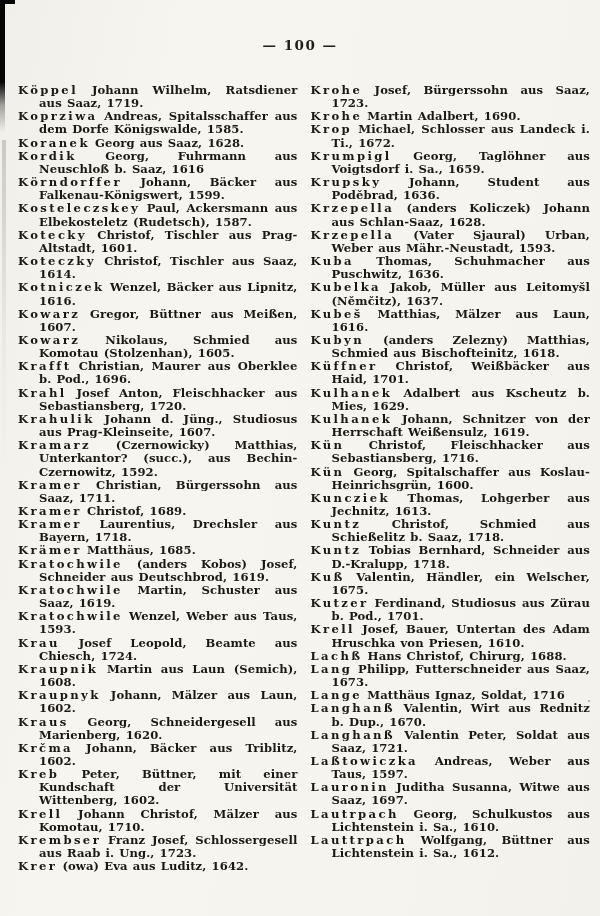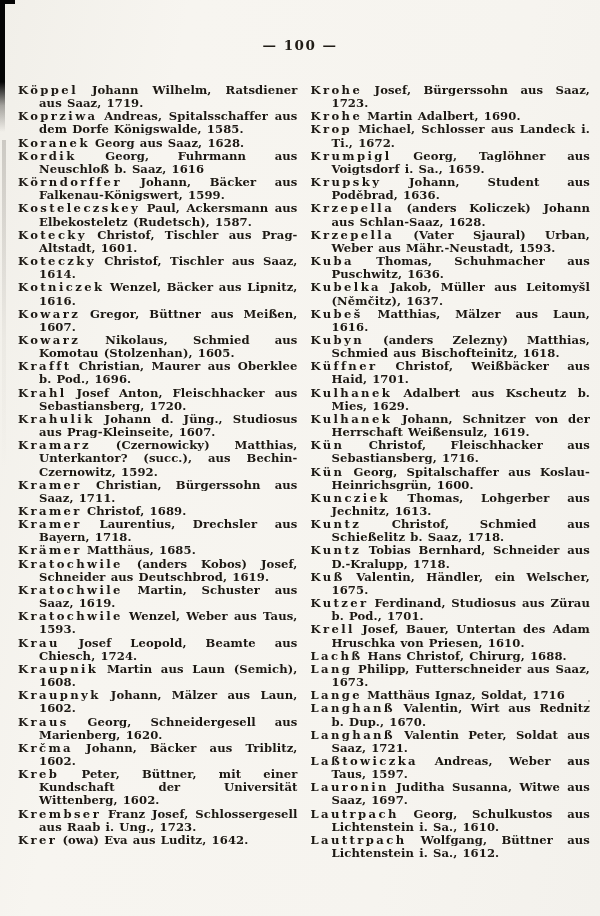--- a/index.html
+++ b/index.html
@@ -83,20 +83,21 @@
         <p class="entry"><span class="surname">Krämer</span><span class="rest"> Matthäus, 1685.</span></p>
         <p class="entry"><span class="surname">Kratochwile</span><span class="rest"> (anders Kobos) Josef, Schneider aus Deutschbrod, 1619.</span></p>
         <p class="entry"><span class="surname">Kratochwile</span><span class="rest"> Martin, Schuster aus Saaz, 1619.</span></p>
         <p class="entry"><span class="surname">Kratochwile</span><span class="rest"> Wenzel, Weber aus Taus, 1593.</span></p>
         <p class="entry"><span class="surname">Krau</span><span class="rest"> Josef Leopold, Beamte aus Chiesch, 1724.</span></p>
         <p class="entry"><span class="surname">Kraupnik</span><span class="rest"> Martin aus Laun (Semich), 1608.</span></p>
         <p class="entry"><span class="surname">Kraupnyk</span><span class="rest"> Johann, Mälzer aus Laun, 1602.</span></p>
         <p class="entry"><span class="surname">Kraus</span><span class="rest"> Georg, Schneidergesell aus Marienberg, 1620.</span></p>
         <p class="entry"><span class="surname">Krčma</span><span class="rest"> Johann, Bäcker aus Triblitz, 1602.</span></p>
         <p class="entry"><span class="surname">Kreb</span><span class="rest"> Peter, Büttner, mit einer Kundschaft der Universität Wittenberg, 1602.</span></p>
+        <p class="entry"><span class="surname">Krell</span><span class="rest"> Johann Christof, Mälzer aus Komotau, 1710.</span></p>
         <p class="entry"><span class="surname">Krembser</span><span class="rest"> Franz Josef, Schlossergesell aus Raab i. Ung., 1723.</span></p>
         <p class="entry"><span class="surname">Krer</span><span class="rest"> (owa) Eva aus Luditz, 1642.</span></p>
       </div>
     <div class="col">
         <p class="entry"><span class="surname">Krohe</span><span class="rest"> Josef, Bürgerssohn aus Saaz, 1723.</span></p>
         <p class="entry"><span class="surname">Krohe</span><span class="rest"> Martin Adalbert, 1690.</span></p>
         <p class="entry"><span class="surname">Krop</span><span class="rest"> Michael, Schlosser aus Landeck i. Ti., 1672.</span></p>
         <p class="entry"><span class="surname">Krumpigl</span><span class="rest"> Georg, Taglöhner aus Voigtsdorf i. Sa., 1659.</span></p>
         <p class="entry"><span class="surname">Krupsky</span><span class="rest"> Johann, Student aus Poděbrad, 1636.</span></p>
         <p class="entry"><span class="surname">Krzepella</span><span class="rest"> (anders Koliczek) Johann aus Schlan-Saaz, 1628.</span></p>

